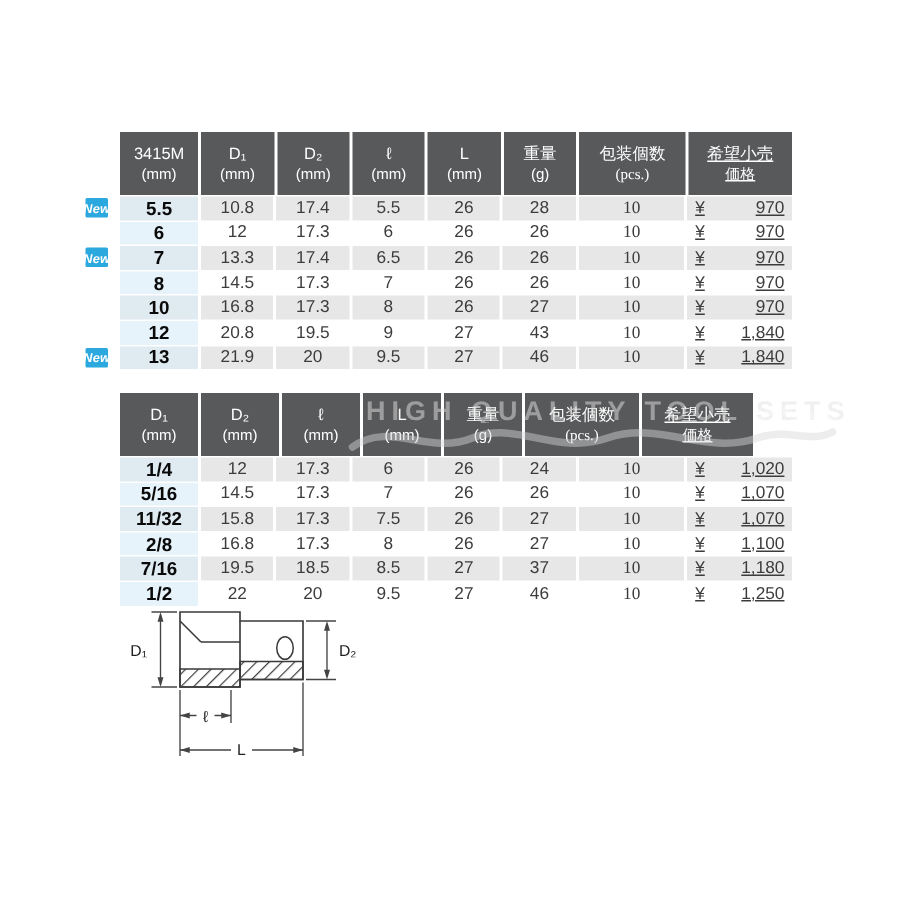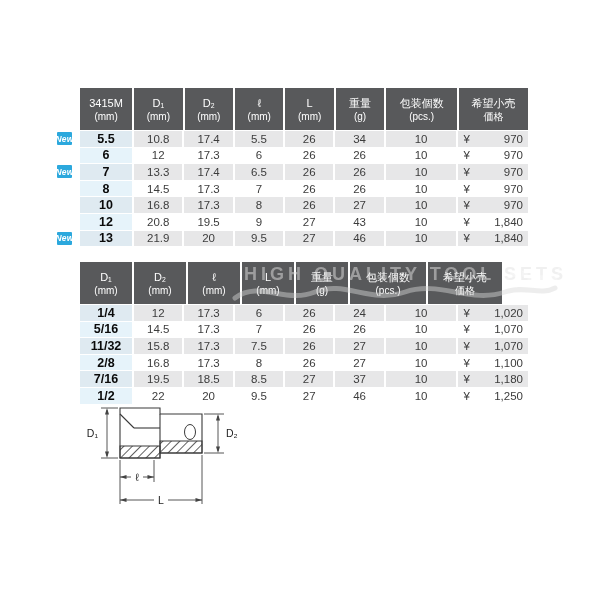--- a/index.html
+++ b/index.html
@@ -25,22 +25,22 @@
     display:flex;align-items:center;justify-content:center;
     font-size:11.5px;color:#3c3c3c;background:transparent;
   }
   .trow.stripe .td{background:#e7e7e8;}
   .td.c0{background:#e6f3fa;font-weight:bold;color:#0a0a0a;font-size:12.5px;}
   .trow.stripe .td.c0{background:#dfeaf1;}
   .td.price{justify-content:space-between;padding:0 5px;box-sizing:border-box;}
 
   .c0{width:56px;}
   .c1,.c2,.c3,.c4,.c5{width:52px;}
-  .c6{width:76px;}
-  .c7{width:74px;}
+  .c6{width:76px;font-family:Liberation Serif, serif;}
+  .c7{width:74px;text-decoration:underline;}
 
   .new-badge{
     position:absolute;left:-23px;top:1px;width:15px;height:13px;
     background:#2ba8dd;color:#ffffff;font-style:italic;font-weight:bold;font-size:8.5px;
     display:flex;align-items:center;justify-content:center;border-radius:1px;letter-spacing:0.2px;
   }
 
   
   #watermark-text{
     position:absolute;left:244px;top:264px;width:356px;height:18px;z-index:5;
@@ -101,21 +101,21 @@
         <div class="th-l2">価格</div>
       </div>
     </div>
     <div class="trow stripe">
       <span class="new-badge">New</span>
       <div class="td c0">5.5</div>
       <div class="td c1">10.8</div>
       <div class="td c2">17.4</div>
       <div class="td c3">5.5</div>
       <div class="td c4">26</div>
-      <div class="td c5">34</div>
+      <div class="td c5">28</div>
       <div class="td c6">10</div>
       <div class="td c7 price">
         <span class="yen">¥</span>
         <span class="pval">970</span>
       </div>
     </div>
     <div class="trow">
       <div class="td c0">6</div>
       <div class="td c1">12</div>
       <div class="td c2">17.3</div>

